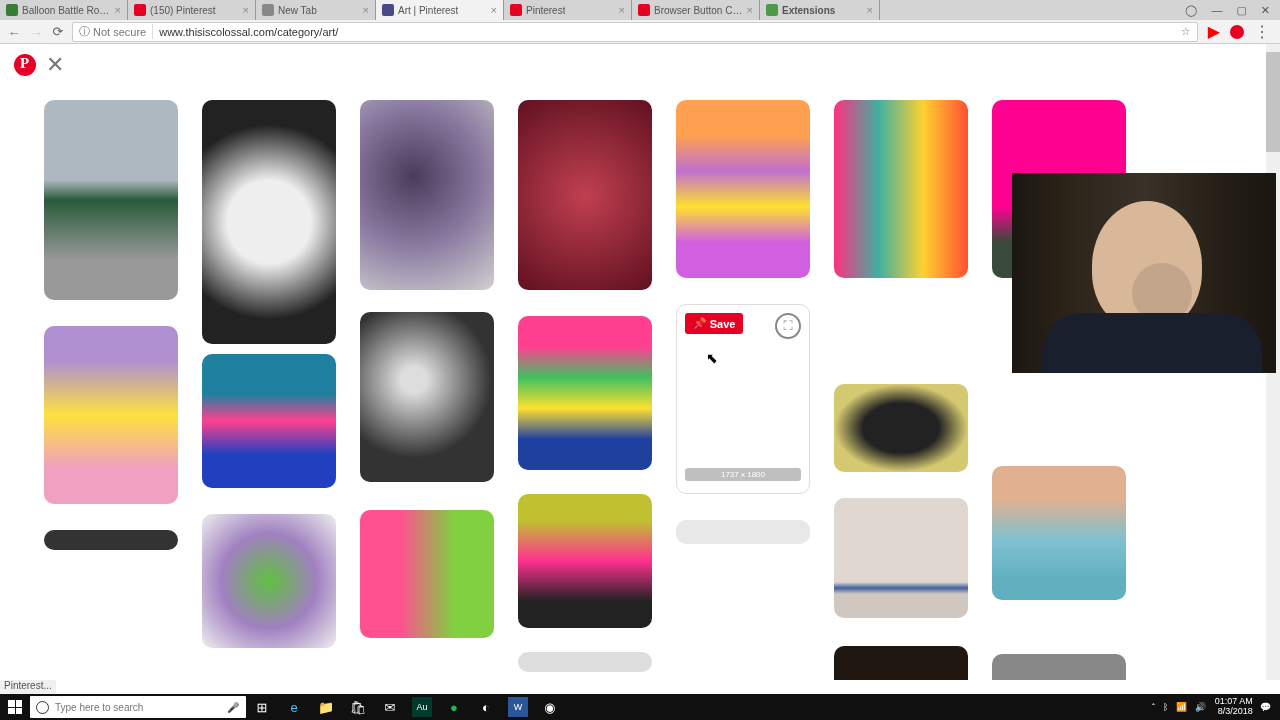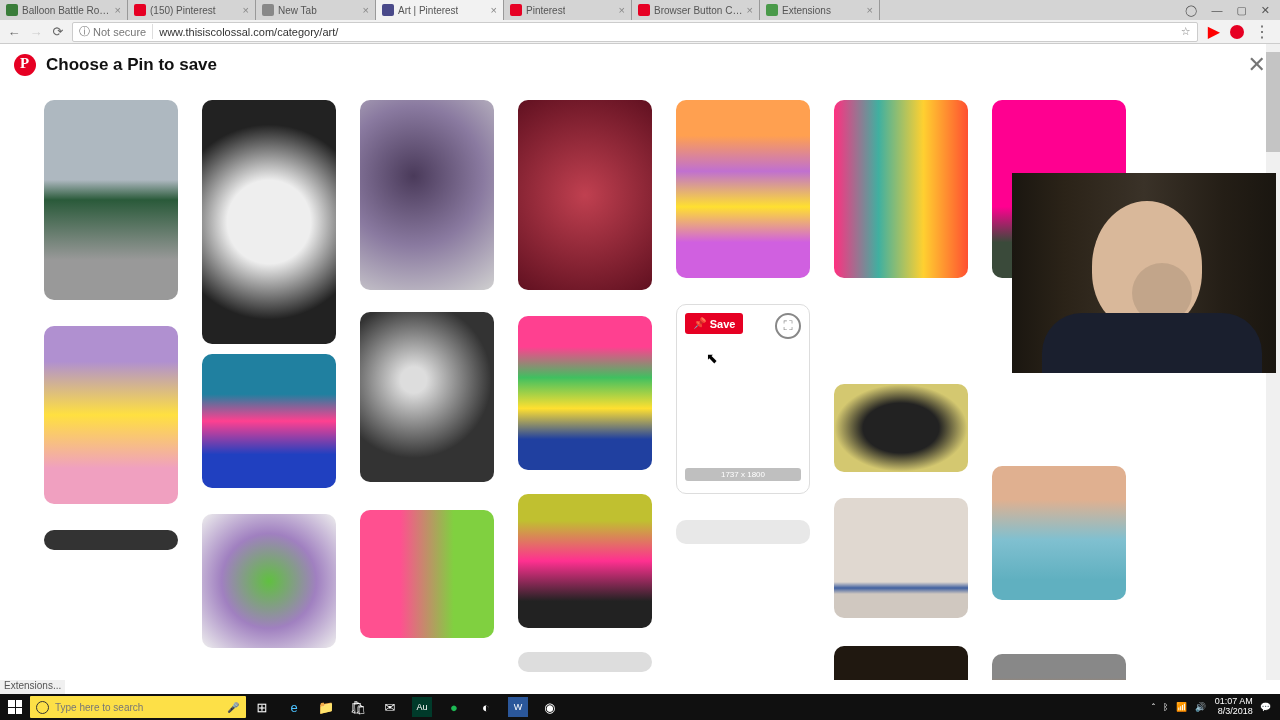--- a/index.html
+++ b/index.html
@@ -28,21 +28,21 @@
 .save-btn{position:absolute;top:8px;left:8px;background:#e60023;color:#fff;font-size:11px;font-weight:600;padding:4px 8px;border-radius:3px;display:flex;align-items:center;gap:3px}
 .expand-btn{position:absolute;top:8px;right:8px;width:26px;height:26px;border:2px solid #888;border-radius:50%;display:flex;align-items:center;justify-content:center;color:#888}
 .expand-btn::before{content:"⛶";font-size:13px}
 .dim-label{position:absolute;bottom:12px;left:8px;right:8px;background:rgba(0,0,0,.25);color:#fff;font-size:8px;text-align:center;padding:2px;border-radius:3px}
 .cursor{position:absolute;top:350px;left:706px;font-size:14px;color:#000;z-index:5;pointer-events:none}
 .statusbar{position:absolute;bottom:26px;left:0;height:14px;font-size:10px;color:#555;padding:0 4px;background:#f0f0f0}
 .taskbar{position:absolute;bottom:0;left:0;right:0;height:26px;background:#101010;display:flex;align-items:center;color:#fff}
 .start{width:30px;height:26px;display:flex;align-items:center;justify-content:center}
 .win-logo{width:14px;height:14px;display:grid;grid-template-columns:1fr 1fr;grid-template-rows:1fr 1fr;gap:1px}
 .win-logo span{background:#fff}
-.search-box{height:22px;width:216px;background:#fde047;border-radius:1px;display:flex;align-items:center;padding:0 6px;font-size:10px;color:#777;gap:6px}
+.search-box{height:22px;width:216px;background:#ffffff;border-radius:1px;display:flex;align-items:center;padding:0 6px;font-size:10px;color:#777;gap:6px}
 .search-box .circ{width:13px;height:13px;border:1.5px solid #333;border-radius:50%}
 .tb-icons{display:flex;align-items:center;height:26px}
 .tb-icons>div{width:32px;height:26px;display:flex;align-items:center;justify-content:center;font-size:13px;color:#fff}
 .tb-right{margin-left:auto;display:flex;align-items:center;gap:8px;padding-right:8px;font-size:9px;color:#fff}
 .clock{text-align:right;line-height:1.1}
 .scrollbar{position:absolute;right:0;top:44px;width:14px;bottom:40px;background:#f0f0f0}
 .thumb{width:14px;height:100px;background:#c4c4c4;margin-top:8px}
 .webcam{position:absolute;top:173px;right:4px;width:264px;height:200px;background:#2a2420;z-index:10;overflow:hidden}
 .webcam-bg{position:absolute;inset:0;background:linear-gradient(90deg,#1a1610 0%,#2b2318 20%,#3a3228 50%,#241e16 80%,#1a1610 100%)}
 .head{position:absolute;left:80px;top:28px;width:110px;height:130px;background:#d9b89a;border-radius:50% 50% 45% 45%}
@@ -79,21 +79,21 @@
         <span style="overflow: hidden; white-space: nowrap; text-overflow: ellipsis;">Pinterest</span>
         <span class="tab-close">×</span>
       </div>
       <div class="tab" style="width: 128px;">
         <span class="favicon" style="background: rgb(230, 0, 35);"></span>
         <span style="overflow: hidden; white-space: nowrap; text-overflow: ellipsis;">Browser Button Confirma</span>
         <span class="tab-close">×</span>
       </div>
       <div class="tab" style="width: 120px;">
         <span class="favicon" style="background: rgb(74, 154, 74);"></span>
-        <span style="overflow: hidden; white-space: nowrap; text-overflow: ellipsis;">Extensions</span>
+        <span style="overflow: hidden; white-space: nowrap; text-overflow: ellipsis; font-weight: bold;">Extensions</span>
         <span class="tab-close">×</span>
       </div>
     </div>
   <div class="winbtns">
     <span>◯</span>
     <span>—</span>
     <span>▢</span>
     <span>✕</span>
   </div>
 </div>
@@ -109,21 +109,20 @@
   </div>
   <div class="ext-icons">
     <span style="color:#f00">▶</span>
     <span style="width:14px;height:14px;background:#e60023;border-radius:50%"></span>
     <span style="color:#666">⋮</span>
   </div>
 </div>
 
 <div class="header">
   <div class="p-logo"></div>
-  <div class="header-title">Choose a Pin to save</div>
   <div class="close-x">✕</div>
 </div>
 
 <div class="scrollbar">
     <div class="thumb"></div>
   </div>
 
 <div class="content">
   <div class="masonry" id="masonry">
     <div class="card hovered" style="left:632px;top:204px;width:134px;height:190px">
@@ -162,21 +161,21 @@
 
 <div class="cursor">⬉</div>
 
 <div class="webcam">
   <div class="webcam-bg"></div>
   <div class="head"></div>
   <div class="face-shadow"></div>
   <div class="body-w"></div>
 </div>
 
-<div class="statusbar">Extensions...</div>
+<div class="statusbar">Pinterest...</div>
 
 <div class="taskbar">
   <div class="start">
       <div class="win-logo">
         <span></span>
         <span></span>
         <span></span>
         <span></span>
       </div>
     </div>

